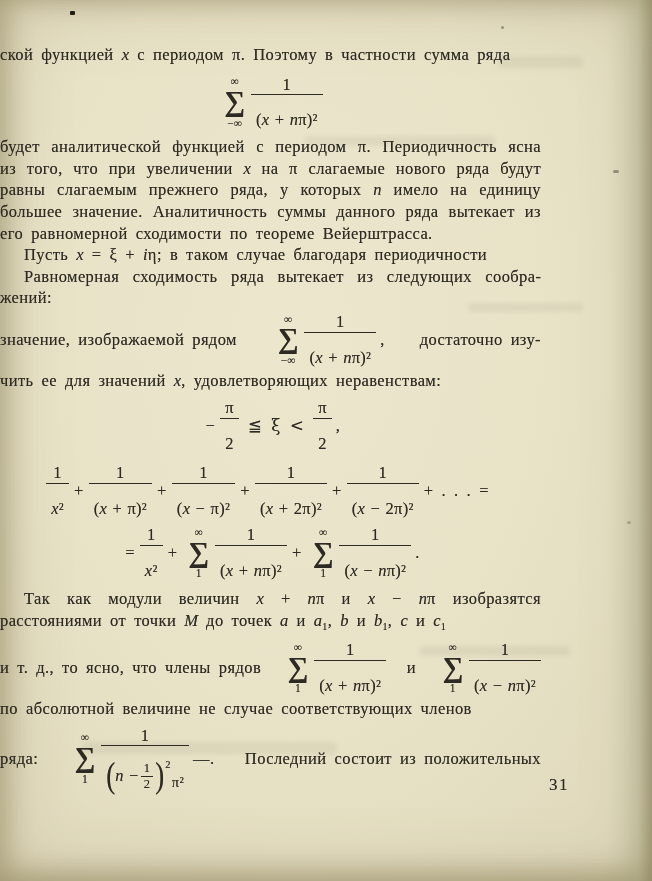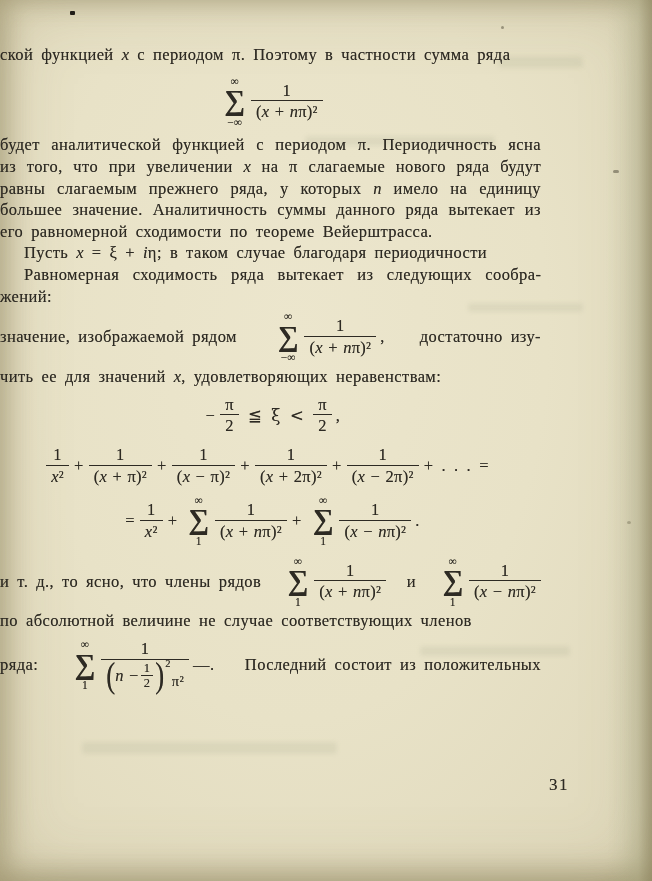--- a/index.html
+++ b/index.html
@@ -31,21 +31,21 @@
   i{font-style:italic;letter-spacing:.2px;}
   sub{font-size:10px;}
 
   
   .frow{display:flex;align-items:center;justify-content:center;text-align:center;}
   .fline{display:flex;align-items:center;justify-content:space-between;text-align:left;}
   .fgroup{display:inline-flex;align-items:center;}
   .frac{display:inline-flex;flex-direction:column;align-items:center;
         line-height:1.2;letter-spacing:.3px;word-spacing:1px;vertical-align:middle;}
   .frac .num{padding:0 5px;}
-  .frac .den{border-top:1.4px solid #2d2a23;padding:1px 5px 0;}
+  .frac .den{border-top:1.4px solid #2d2a23;padding:15px 5px 0;}
   .frac.sm{font-size:12.5px;line-height:1.15;}
   .frac.sm .den{border-top-width:1px;padding:0 3px;}
   .sum{display:inline-flex;flex-direction:column;align-items:center;
        line-height:1;margin:0 6px;vertical-align:middle;letter-spacing:0;word-spacing:0;}
   .sum .lim{font-size:11.5px;line-height:1.1;}
   .sum .sig{font-size:29px;line-height:.88;font-weight:bold;padding:1px 0 2px;}
   .op{margin:0 5px;}
   .rel{margin:0 9px;font-family:"DejaVu Serif","Liberation Serif",serif;}
   .trail{margin-left:4px;}
   .bigp{font-size:27px;font-weight:400;line-height:.8;display:inline-block;
@@ -205,20 +205,21 @@
           <span class="lim">1</span>
         </span>
         <span class="frac">
           <span class="num">1</span>
           <span class="den">(<i>x</i> − <i>n</i>π)²</span>
         </span>
         <span class="trail">.</span>
       </div>
     </div>
 
+    <p class="indent">Так как модули величин <i>x</i> + <i>n</i>π и <i>x</i> − <i>n</i>π изобразятся расстояниями от точки <i>M</i> до точек <i>a</i> и <i>a</i><sub>1</sub>, <i>b</i> и <i>b</i><sub>1</sub>, <i>c</i> и <i>c</i><sub>1</sub></p>
     <div class="fline p9b">
       <span>и т. д., то ясно, что члены рядов</span>
       <span class="fgroup">
         <span class="sum">
           <span class="lim">∞</span>
           <span class="sig">∑</span>
           <span class="lim">1</span>
         </span>
         <span class="frac">
           <span class="num">1</span>

